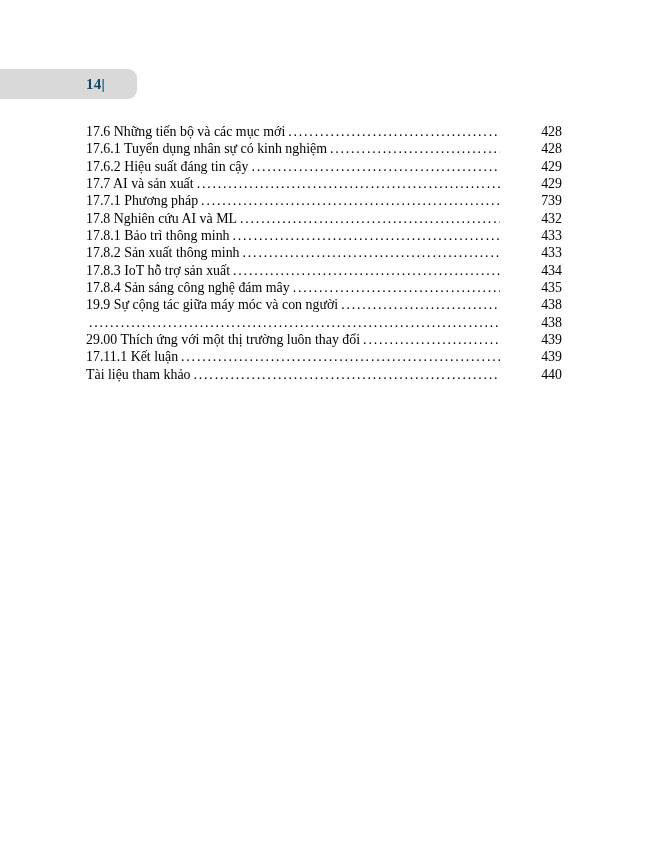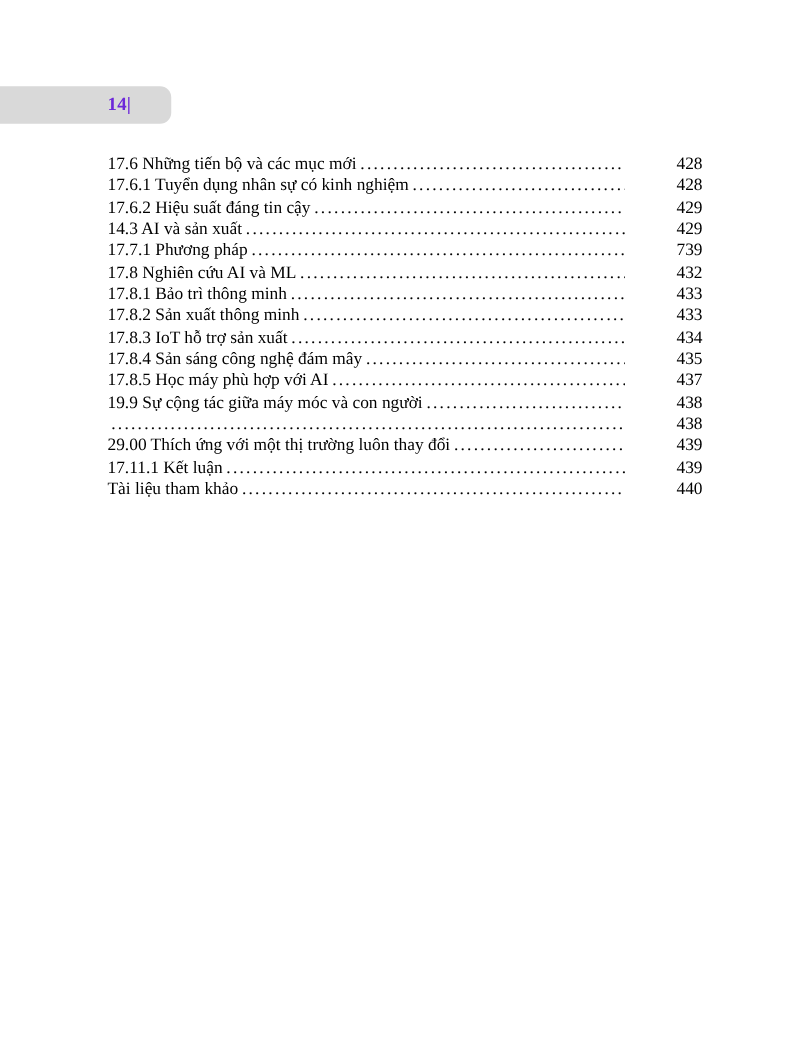--- a/index.html
+++ b/index.html
@@ -22,21 +22,21 @@
     border-radius: 0 9px 9px 0;
     display: flex;
     align-items: center;
     justify-content: flex-end;
     box-sizing: border-box;
     padding-right: 32px;
   }
   .header-tab .page-num {
     font-size: 15px;
     font-weight: bold;
-    color: #6d28d9;
+    color: #0c4a6e;
     letter-spacing: 0.2px;
   }
   .toc {
     position: absolute;
     left: 86px;
     top: 123px;
     width: 476px;
   }
   .toc-row {
     display: flex;
@@ -84,21 +84,21 @@
       <span class="toc-page">428</span>
     </div>
 
     <div class="toc-row">
       <span class="toc-title">17.6.2 Hiệu suất đáng tin cậy</span>
       <span class="toc-dots"></span>
       <span class="toc-page">429</span>
     </div>
 
     <div class="toc-row">
-      <span class="toc-title">14.3 AI và sản xuất</span>
+      <span class="toc-title">17.7 AI và sản xuất</span>
       <span class="toc-dots"></span>
       <span class="toc-page">429</span>
     </div>
 
     <div class="toc-row">
       <span class="toc-title">17.7.1 Phương pháp</span>
       <span class="toc-dots"></span>
       <span class="toc-page">739</span>
     </div>
 
@@ -125,25 +125,20 @@
       <span class="toc-dots"></span>
       <span class="toc-page">434</span>
     </div>
 
     <div class="toc-row">
       <span class="toc-title">17.8.4 Sản sáng công nghệ đám mây</span>
       <span class="toc-dots"></span>
       <span class="toc-page">435</span>
     </div>
 
-    <div class="toc-row">
-      <span class="toc-title">17.8.5 Học máy phù hợp với AI</span>
-      <span class="toc-dots"></span>
-      <span class="toc-page">437</span>
-    </div>
 
     <div class="toc-row">
       <span class="toc-title">19.9 Sự cộng tác giữa máy móc và con người</span>
       <span class="toc-dots"></span>
       <span class="toc-page">438</span>
     </div>
 
     <div class="toc-row">
       <span class="toc-dots"></span>
       <span class="toc-page">438</span>

